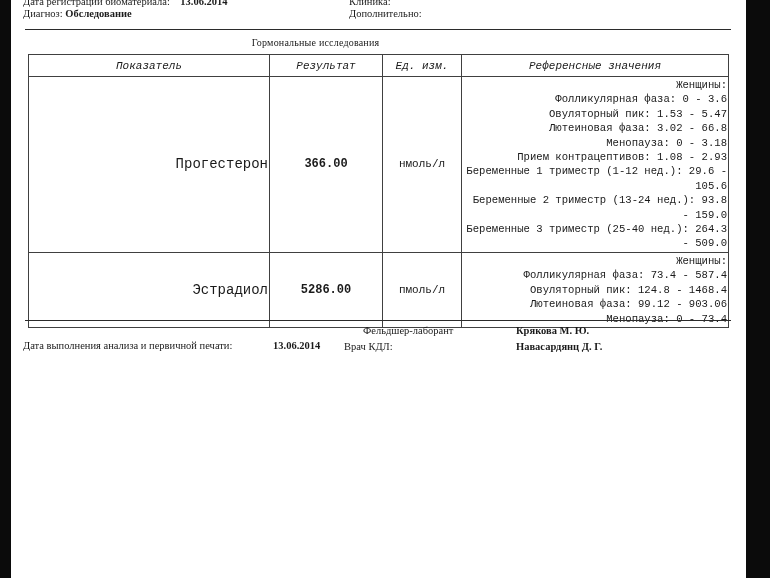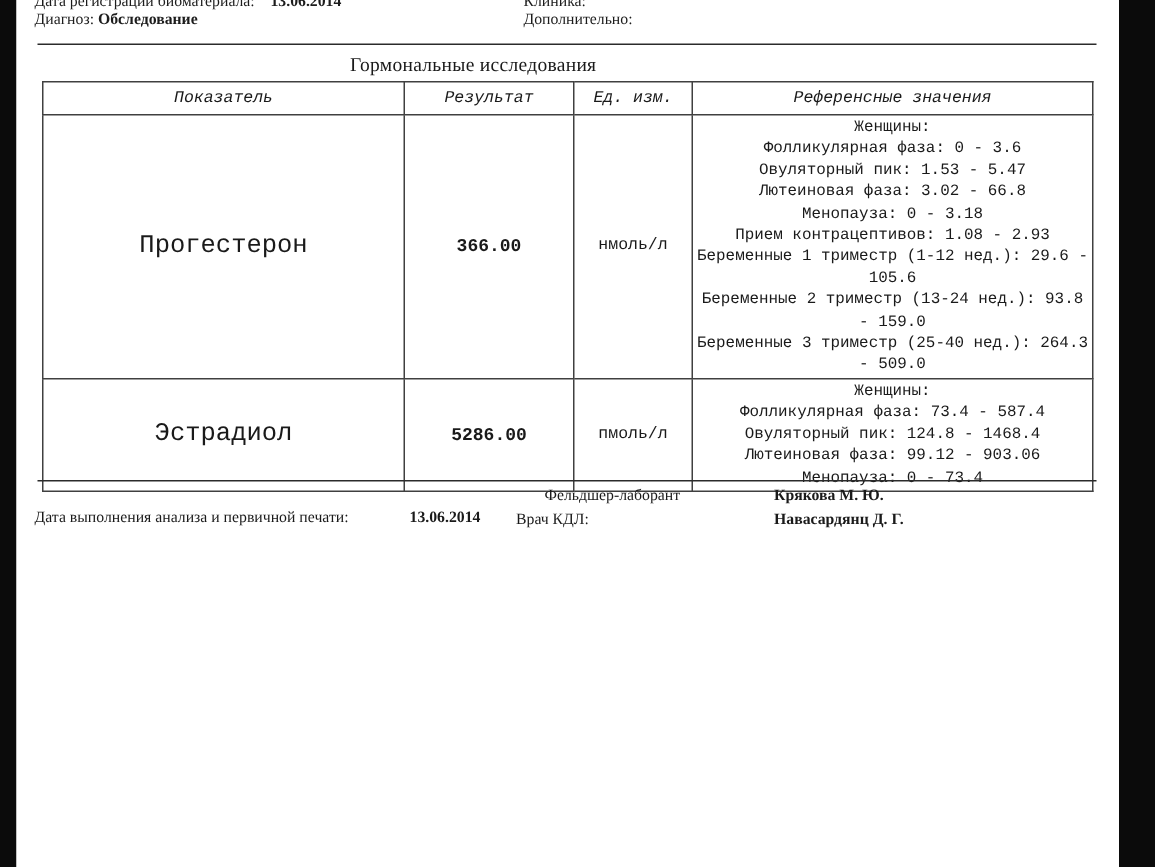--- a/index.html
+++ b/index.html
@@ -61,21 +61,21 @@
     border-top: 1.6px solid #2b2b2b;
   }
 
   
   .title {
     position: absolute;
     left: 0;
     top: 34px;
     width: 609px;
     text-align: center;
-    font-size: 13px;
+    font-size: 10px;
     line-height: 18px;
     letter-spacing: 0.2px;
   }
 
   
   .tbl {
     position: absolute;
     left: 17px;
     top: 54px;
     width: 700px;
@@ -95,39 +95,39 @@
     height: 19px;
     text-align: center;
   }
   .col-name   { width: 241px; }
   .col-result { width: 113px; }
   .col-unit   { width: 79px;  }
   .col-ref    { width: 267px; }
 
   .cell-name {
     padding-left: 7px;
-    font-size: 17px;
-    text-align: center;
+    font-size: 14px;
+    text-align: right;
   }
   .cell-result {
     text-align: center;
     font-size: 12px;
     font-weight: bold;
   }
   .cell-unit {
     text-align: center;
     font-size: 11px;
   }
   .cell-ref {
     text-align: center;
     font-size: 10.6px;
     line-height: 14.4px;
     padding: 2px 3px;
   }
-  .cell-ref .ref-line { display: block; }
+  .cell-ref .ref-line { display: block; text-align: right; }
 
   
   .notes {
     position: absolute;
     left: 17px;
     top: 291px;
     width: 700px;
     text-align: right;
     font-size: 10.5px;
     line-height: 13.5px;

